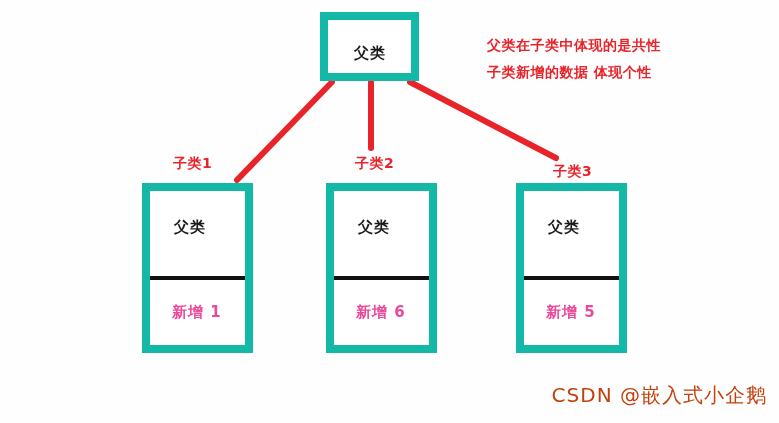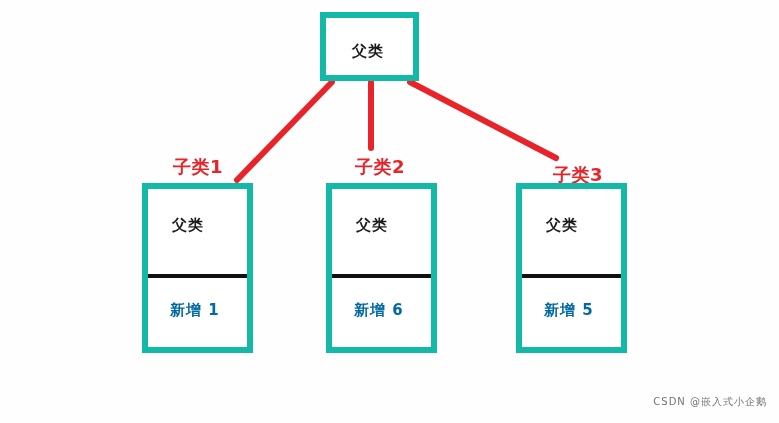--- a/index.html
+++ b/index.html
@@ -15,21 +15,21 @@
     width: 779px;
     height: 423px;
     background: #fefefe;
     overflow: hidden;
   }
   
   .box {
     position: absolute;
     box-sizing: border-box;
     background: #ffffff;
-    border: 6px solid #14b8a6;
+    border: 8px solid #14b8a6;
   }
   .parent-box {
     left: 320px;
     top: 12px;
     width: 99px;
     height: 69px;
   }
   .parent-box .box-label {
     position: absolute;
     left: 26px;
@@ -66,28 +66,28 @@
     color: #1a1a1a;
     letter-spacing: 1px;
     white-space: nowrap;
   }
   .child-bottom-label {
     position: absolute;
     left: 22px;
     top: 112px;
     font-size: 15px;
     font-weight: 700;
-    color: #0369a1;
+    color: #ec4899;
     letter-spacing: 1px;
     white-space: nowrap;
   }
   
   .child-caption {
     position: absolute;
-    font-size: 18px;
+    font-size: 14px;
     font-weight: 700;
     color: #e8242a;
     letter-spacing: 0.5px;
     white-space: nowrap;
   }
   .caption-1 { left: 173px; top: 155px; }
   .caption-2 { left: 355px; top: 155px; }
   .caption-3 { left: 553px; top: 163px; }
 
   
@@ -109,22 +109,22 @@
     font-weight: 700;
     line-height: 27px;
     letter-spacing: 0.5px;
     white-space: nowrap;
   }
   
   .watermark {
     position: absolute;
     right: 12px;
     bottom: 14px;
-    font-size: 10px;
-    color: #737373;
+    font-size: 20px;
+    color: #c2410c;
     letter-spacing: 1px;
     white-space: nowrap;
     font-weight: 400;
     margin-top: 46px;
   }
 </style>
 </head>
 <body>
 
 <div id="canvas">
@@ -154,16 +154,20 @@
     <div class="child-divider"></div>
     <span class="child-bottom-label">新增 6</span>
   </div>
 
   <div class="box child-box child-3">
     <span class="child-top-label">父类</span>
     <div class="child-divider"></div>
     <span class="child-bottom-label">新增 5</span>
   </div>
 
+  <div class="annotation">
+    <div>父类在子类中体现的是共性</div>
+    <div>子类新增的数据 体现个性</div>
+  </div>
 
   <div class="watermark">CSDN @嵌入式小企鹅</div>
 
 </div>
 
 </body></html>

